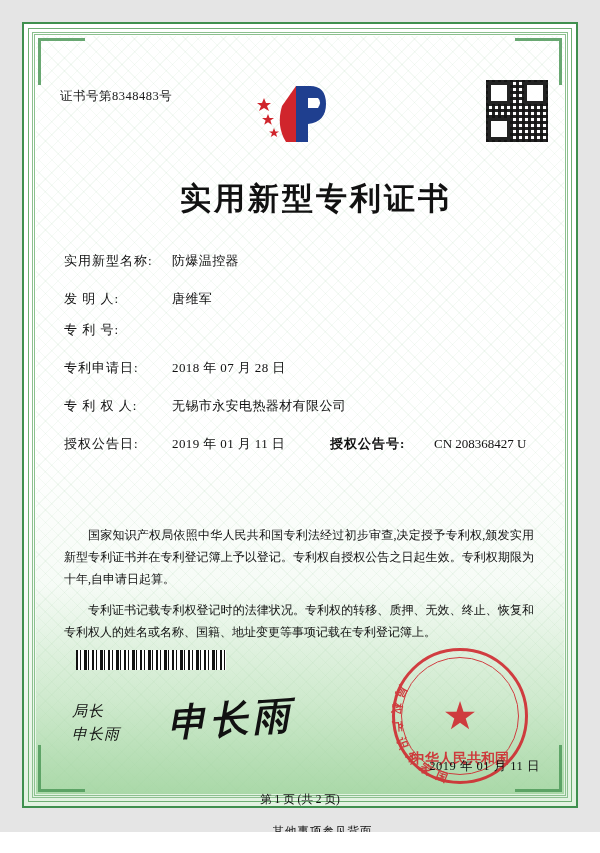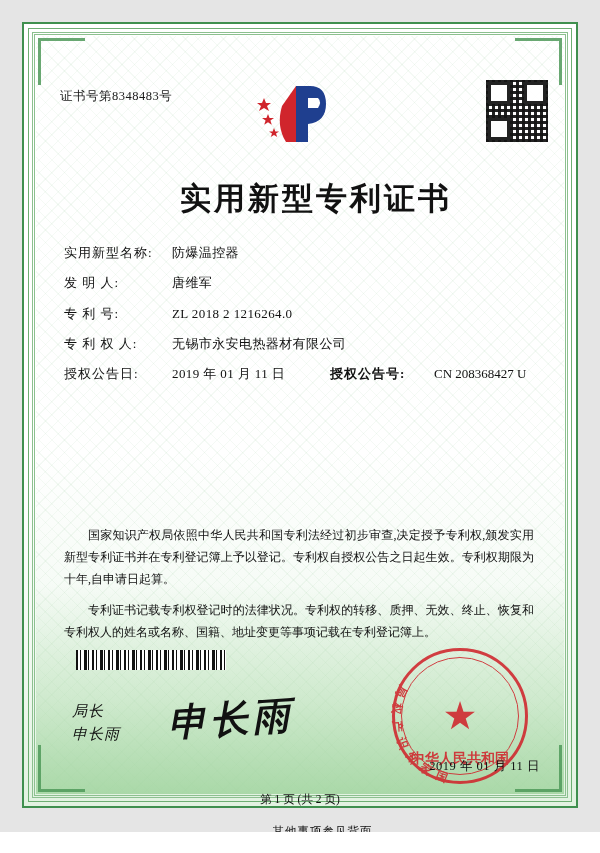--- a/index.html
+++ b/index.html
@@ -168,20 +168,21 @@
   .field-label {
     width: 108px;
     flex: none;
     letter-spacing: 1px;
     color: #111;
   }
   .field-value {
     flex: 1;
     color: #111;
     letter-spacing: .4px;
+    margin-top: 8px;
   }
   .field-row.dual .field-value {
     flex: none;
     width: 150px;
   }
   .field-label2 {
     width: 104px;
     flex: none;
     letter-spacing: 1px;
     margin-left: 8px;
@@ -363,21 +364,24 @@
     <div class="field-row">
       <div class="field-label">实用新型名称:</div>
       <div class="field-value">防爆温控器</div>
     </div>
     <div class="field-row">
       <div class="field-label">发 明 人:</div>
       <div class="field-value">唐维军</div>
     </div>
     <div class="field-row">
       <div class="field-label">专 利 号:</div>
-      <div class="field-value">ZL 2018 2 1216264.0</div>
+    </div>
+    <div class="field-row">
+      <div class="field-label">专利申请日:</div>
+      <div class="field-value">2018 年 07 月 28 日</div>
     </div>
     <div class="field-row">
       <div class="field-label">专 利 权 人:</div>
       <div class="field-value">无锡市永安电热器材有限公司</div>
     </div>
     <div class="field-row dual">
       <div class="field-label">授权公告日:</div>
       <div class="field-value">2019 年 01 月 11 日</div>
       <div class="field-label2">授权公告号:</div>
       <div class="field-value2">CN 208368427 U</div>

